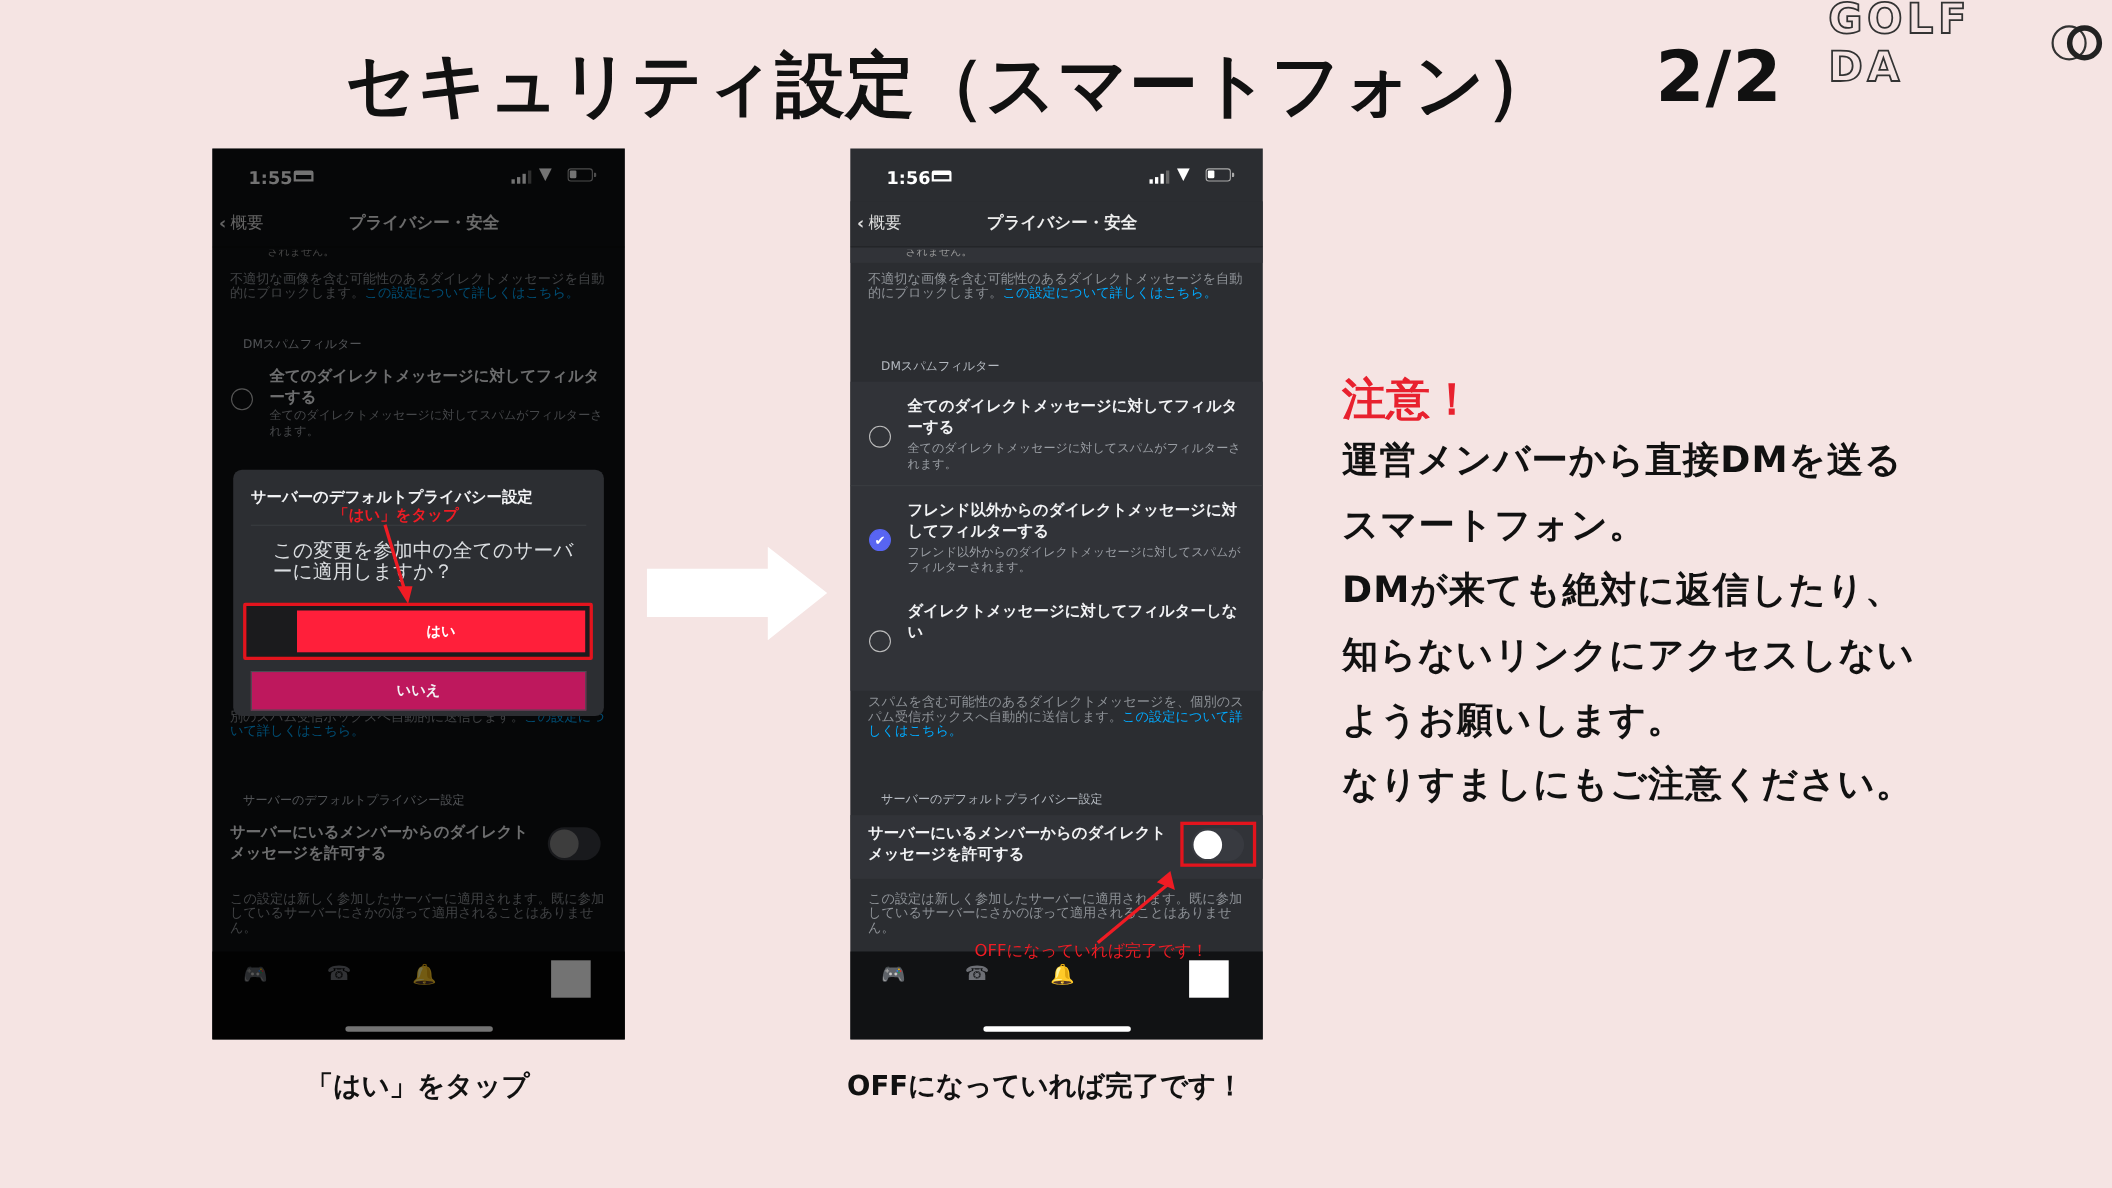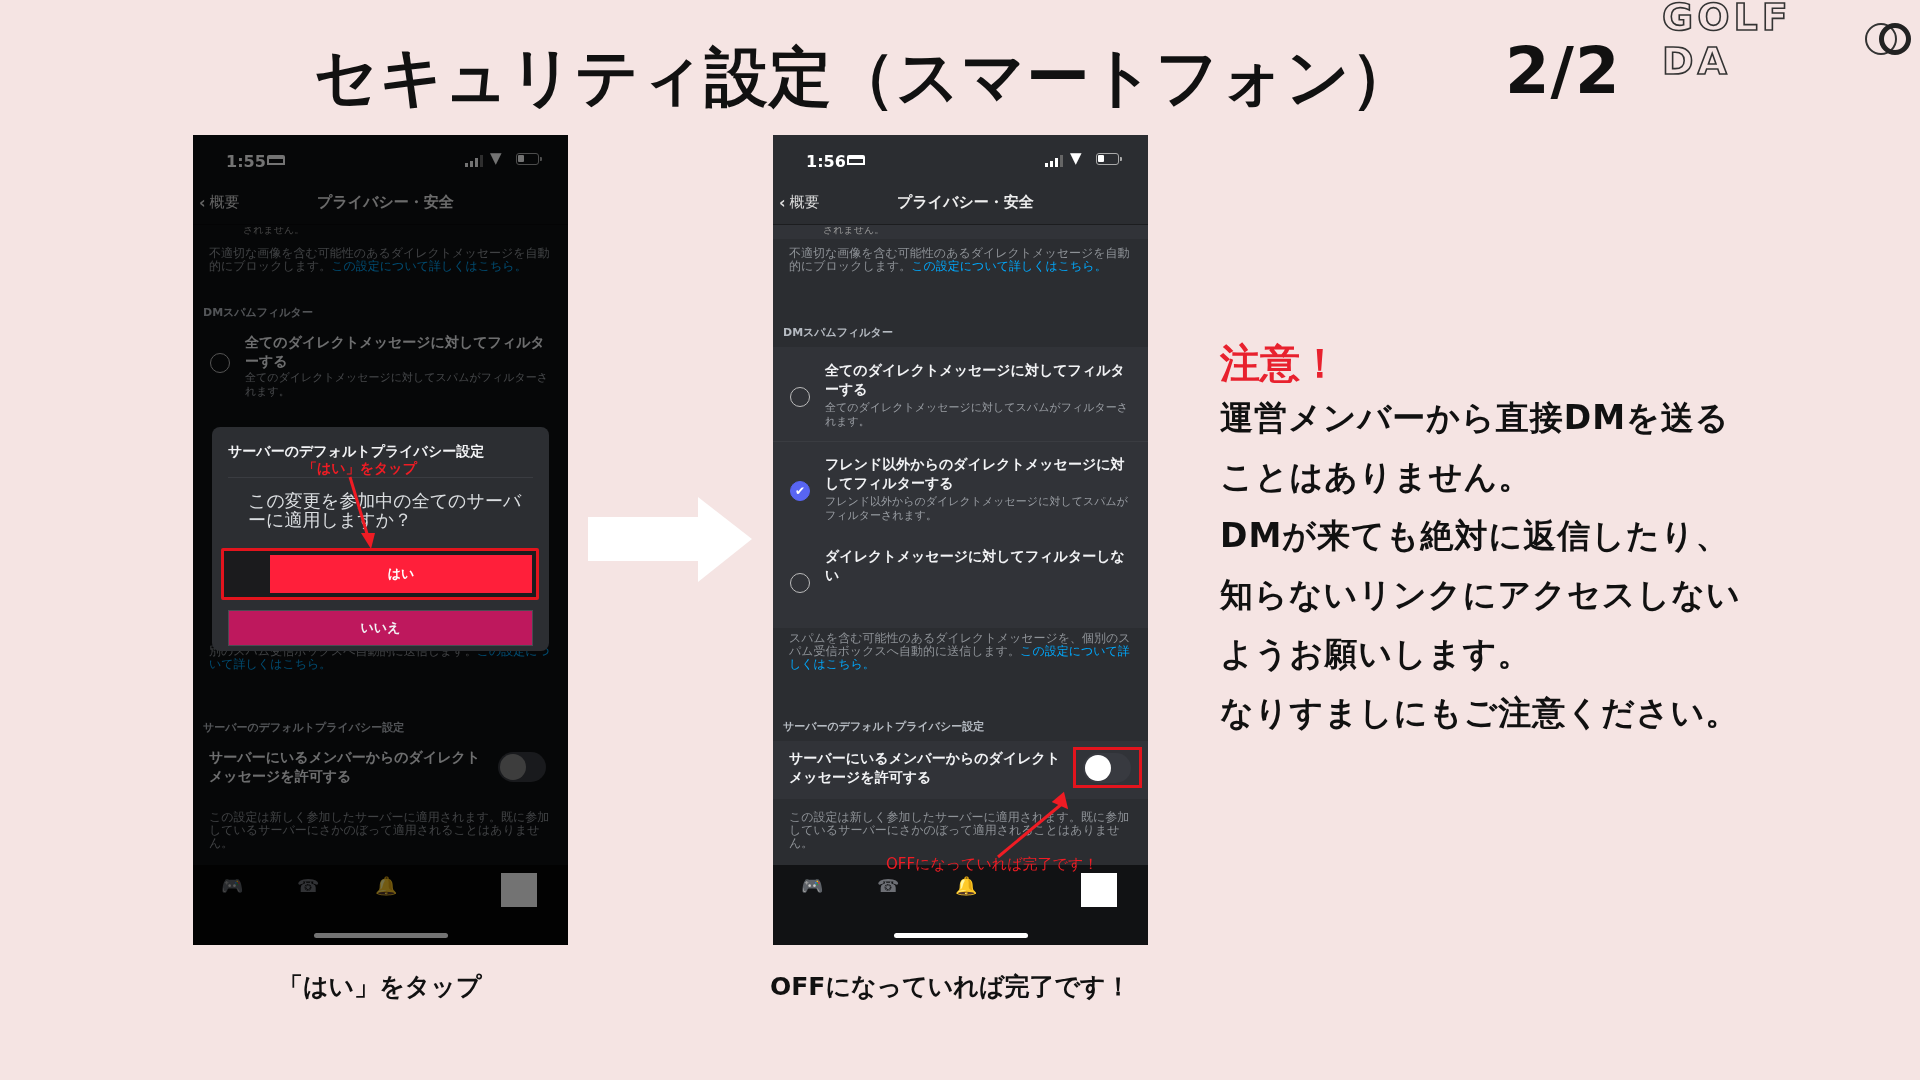--- a/index.html
+++ b/index.html
@@ -32,21 +32,21 @@
   .status .battery::after { content: ""; position: absolute; right: -4px; top: 3px; width: 2px; height: 4px; background: #aaa; border-radius: 0 1px 1px 0; }
 
   .navbar { position: absolute; left: 0; top: 48px; width: 100%; height: 42px; border-bottom: 1px solid rgba(0,0,0,0.35); }
   .phone.right .navbar { background: #2b2d31; }
   .navbar .back { position: absolute; left: 6px; top: 10px; font-size: 15px; color: #ddd; display: flex; align-items: center; gap: 4px; }
   .navbar .back .chev { font-size: 16px; font-weight: bold; }
   .navbar .title-t { position: absolute; left: 0; right: 0; top: 10px; text-align: center; font-size: 15px; font-weight: bold; color: #eee; padding-left: 10px; }
   .clip-top { position: absolute; left: 50px; top: 90px; font-size: 10px; color: #999; height: 12px; overflow: hidden; line-height: 6px; }
   .note { font-size: 12px; line-height: 13px; color: #8e9297; padding: 0 16px; }
   .note .lnk { color: #00a8fc; }
-  .sec-label { font-size: 11px; color: #b5bac1; font-weight: bold; padding: 0 10px; }
+  .sec-label { font-size: 11px; color: #b5bac1; font-weight: normal; padding: 0 28px; }
   .opt { position: absolute; left: 0; width: 100%; }
   .opt .radio { position: absolute; left: 17px; width: 20px; height: 20px; border: 1.5px solid #bbb; border-radius: 50%; }
   .opt .radio.on { background: #5865f2; border-color: #5865f2; color: #fff; font-size: 12px; text-align: center; line-height: 18px; font-weight: bold; }
   .opt .otitle { position: absolute; left: 52px; right: 14px; font-size: 14px; font-weight: bold; color: #f2f3f5; line-height: 19px; }
   .opt .odesc { position: absolute; left: 52px; right: 14px; font-size: 11px; color: #9a9ea4; line-height: 14px; }
   .divider { position: absolute; left: 0; width: 100%; height: 1px; background: #3a3c41; }
   .row-bg { position: absolute; left: 0; width: 100%; background: #313338; }
 
   .toggle-row .ttitle { position: absolute; left: 16px; width: 280px; font-size: 14px; font-weight: bold; color: #f2f3f5; line-height: 19px; }
   .toggle { position: absolute; width: 48px; height: 30px; border-radius: 15px; background: #383a40; }
@@ -228,21 +228,21 @@
   <svg style="position:absolute;left:0;top:0;" width="375" height="810">
     <line x1="225" y1="722" x2="290" y2="668" stroke="#ef1c24" stroke-width="3"></line>
     <polygon points="282,660 298,660 290,676" fill="#ef1c24" transform="rotate(-40 290 668)"></polygon>
   </svg>
   <div class="annot" style="left:113px;top:720px;font-weight:normal;font-size:15px;">OFFになっていれば完了です！</div>
 </div>
 
 <div class="notice">
   <div class="warn">注意！</div>
   <div class="line">運営メンバーから直接DMを送る</div>
-  <div class="line">ことはありません。</div>
+  <div class="line">スマートフォン。</div>
   <div class="line">DMが来ても絶対に返信したり、</div>
   <div class="line">知らないリンクにアクセスしない</div>
   <div class="line">ようお願いします。</div>
   <div class="line">なりすましにもご注意ください。</div>
 </div>
 
 <div class="caption" style="left:278px;">「はい」をタップ</div>
 <div class="caption" style="left:770px;">OFFになっていれば完了です！</div>
 
 </body></html>

